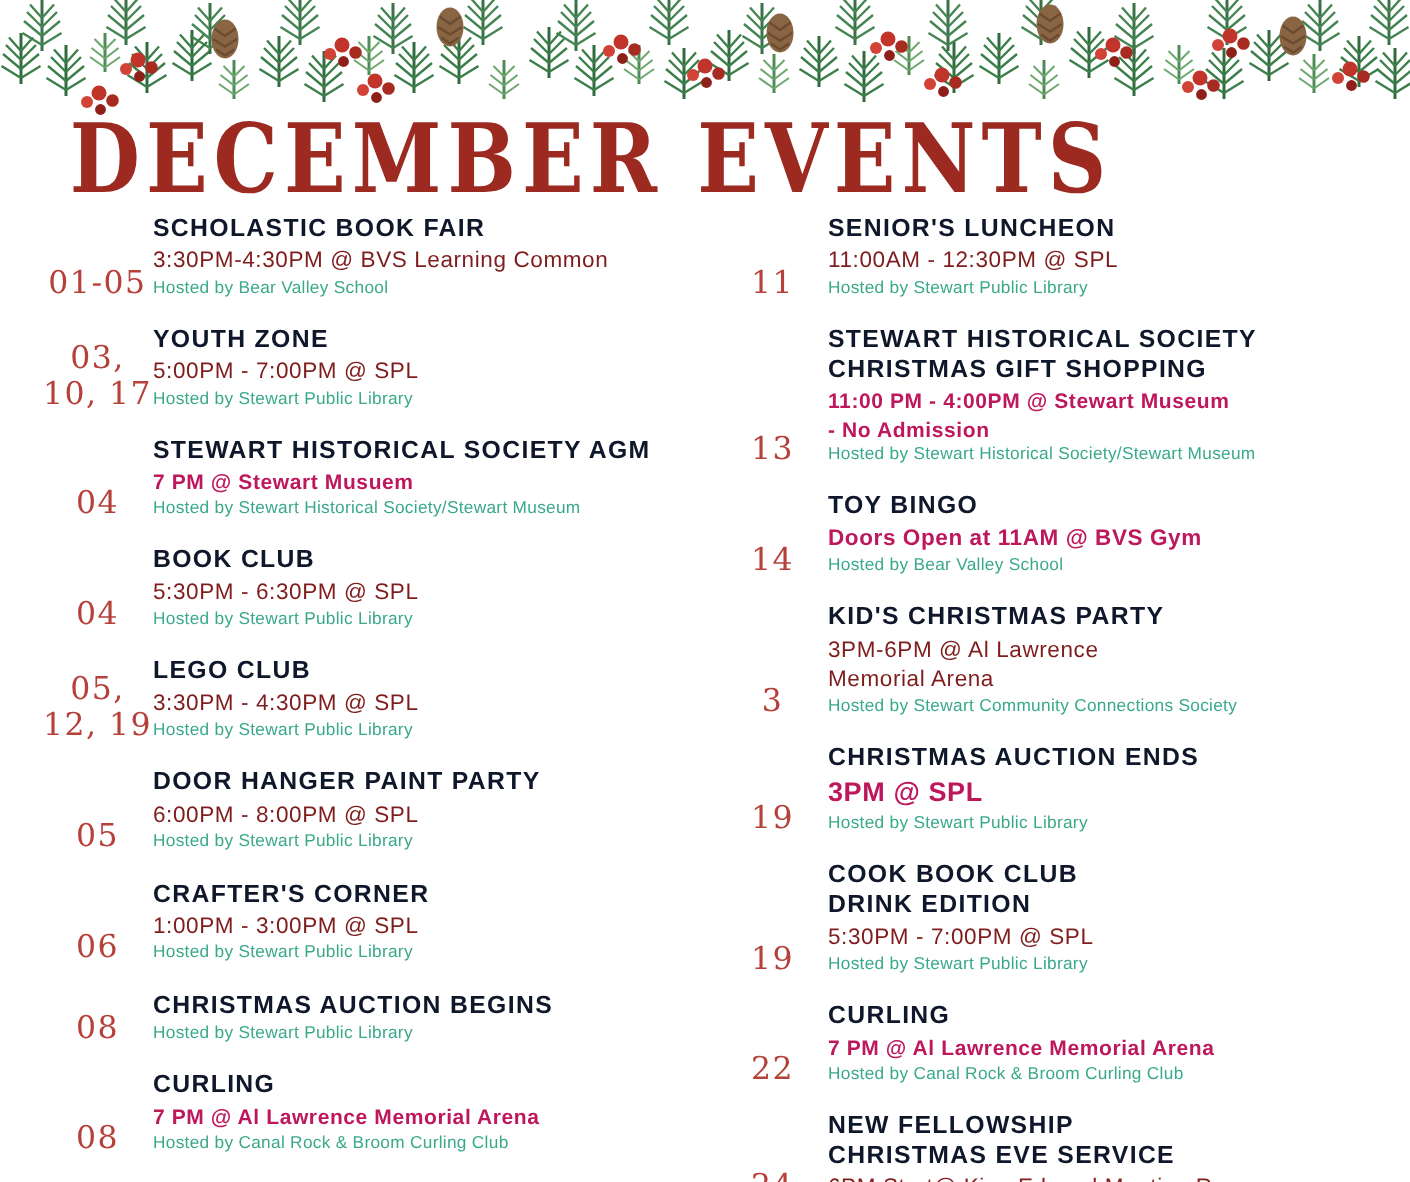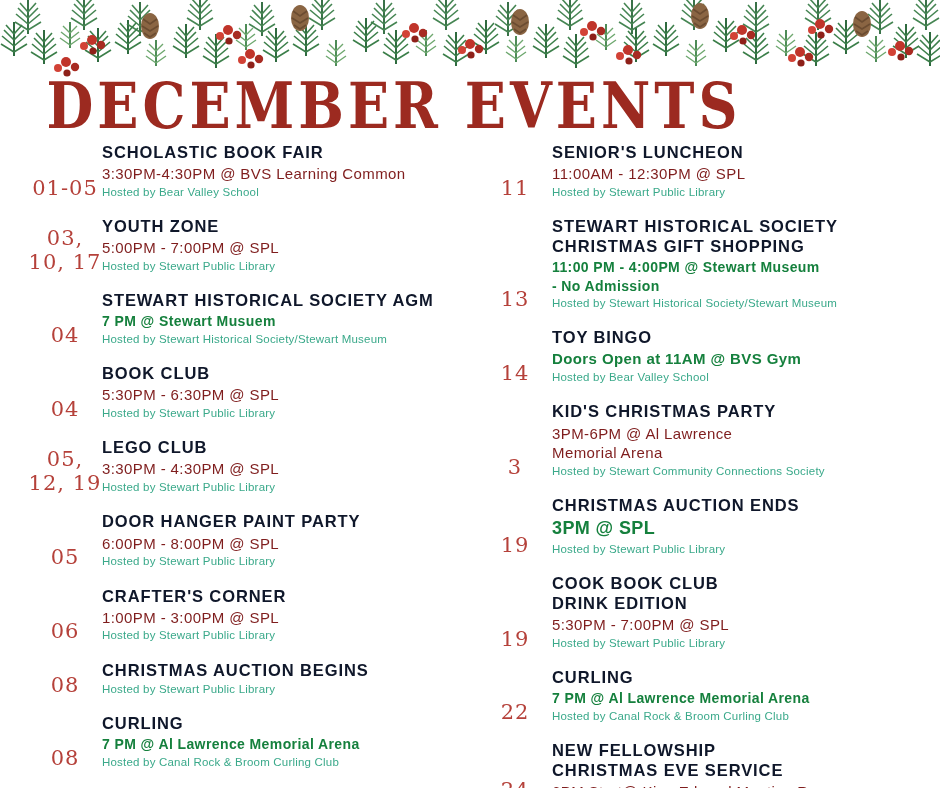--- a/index.html
+++ b/index.html
@@ -89,21 +89,21 @@
     line-height: 1.22;
     margin-bottom: 2px;
   }
   .ev-time {
     color: #7f1d1d;
     font-size: 15px;
     letter-spacing: 0.4px;
     line-height: 1.3;
     margin-bottom: 1px;
   }
-  .ev-time.bold { font-weight: bold; font-size: 14px; color: #15803d; }
+  .ev-time.bold { font-weight: bold; font-size: 14px; color: #be185d; }
   .ev-host {
     color: #3aa98a;
     font-size: 11.5px;
     letter-spacing: 0.2px;
     line-height: 1.35;
   }
 </style>
 </head>
 <body>
 

